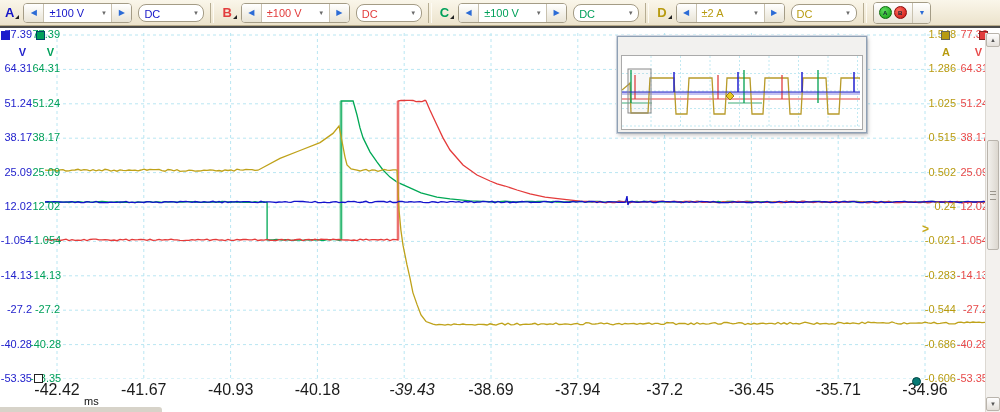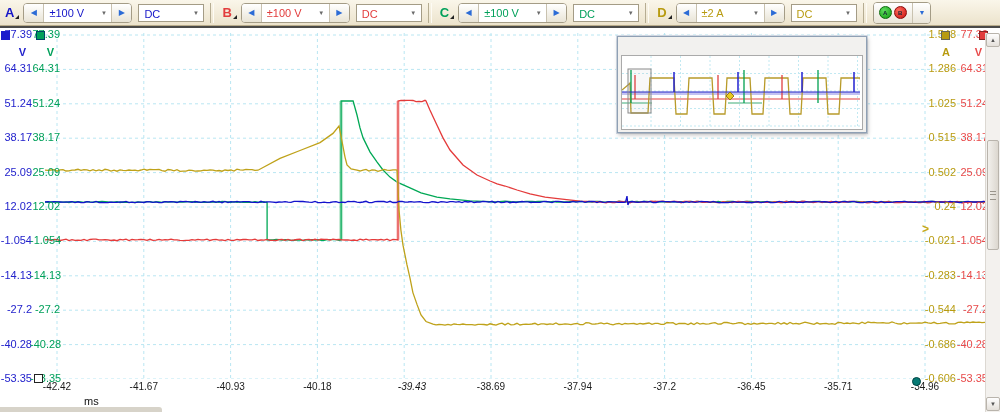--- a/index.html
+++ b/index.html
@@ -16,21 +16,21 @@
   .ch-label .corner{position:absolute;right:0;bottom:1px;width:0;height:0;
     border-left:4px solid transparent;border-bottom:4px solid #222;}
   .range-group{display:inline-flex;align-items:stretch;height:18px;border:1px solid #a49c86;
     border-radius:4px;background:#fff;overflow:hidden;}
   .nav{width:20px;border:none;background:linear-gradient(#ffffff,#e9e4d6);
     color:#2b6bd6;font-size:8px;line-height:16px;padding:0;cursor:pointer;}
   .nav.left{border-right:1px solid #c9c2b0;}
   .nav.right{border-left:1px solid #c9c2b0;}
   .range-select{width:62px;font-size:11px;line-height:18px;padding-left:5px;position:relative;
     background:#fff;cursor:pointer;white-space:nowrap;}
-  .coupling-select{width:66px;height:18px;border:1px solid #a49c86;border-radius:0;background:#fff;
+  .coupling-select{width:66px;height:18px;border:1px solid #a49c86;border-radius:8px;background:#fff;
     font-size:11px;line-height:18px;padding-left:5px;margin-left:6px;position:relative;cursor:pointer;
     box-sizing:border-box;white-space:nowrap;}
   .dd{position:absolute;right:2px;top:0;bottom:0;width:11px;font-style:normal;font-size:6px;
     color:#6a6a6a;display:flex;align-items:center;justify-content:center;}
   .sep{width:2px;height:20px;border-left:1px solid #b6ad92;border-right:1px solid #fdfbf4;margin:0 6px;}
   #led-group{display:inline-flex;height:20px;border:1px solid #a49c86;border-radius:4px;overflow:hidden;background:#fff;}
   #led-button{display:flex;align-items:center;gap:2px;padding:0 5px;background:linear-gradient(#fff,#eae5d8);
     border:none;cursor:pointer;}
   .led{width:11px;height:11px;border-radius:50%;font-size:6px;font-weight:bold;color:#123;
     display:flex;align-items:center;justify-content:center;}
@@ -41,21 +41,21 @@
   #logo{position:absolute;right:4px;top:0;width:160px;height:26px;pointer-events:none;}
   #logo-p{position:absolute;right:82px;top:-23px;font-family:"Liberation Serif",serif;
     font-size:36px;color:#5f5f5c;}
   #logo-text{position:absolute;right:6px;top:12px;font-family:"Liberation Serif",serif;
     font-size:12px;color:#8f8f8b;letter-spacing:0.5px;}
 
   
   #plot-svg{position:absolute;left:45px;top:33px;}
   .ytick{position:absolute;font-size:11px;height:13px;line-height:13px;text-align:right;white-space:nowrap;}
   .yunit{position:absolute;font-size:11px;font-weight:bold;height:13px;text-align:right;}
-  .xtick{position:absolute;font-size:10px;color:#1c1c1c;width:56px;text-align:center;top:381px;}
+  .xtick{position:absolute;font-size:16px;color:#1c1c1c;width:56px;text-align:center;top:381px;}
   .handle-sq{position:absolute;width:9px;height:9px;box-sizing:border-box;}
   #handle-bl-open{border:1px solid #222;background:#fff;}
   #handle-br-circle{position:absolute;width:9px;height:9px;border-radius:50%;background:#067a74;border:1px solid #044;box-sizing:border-box;}
   #d-zero-marker{position:absolute;left:922px;top:222px;color:#c8a818;font-size:12px;font-weight:bold;}
 
   .badge{position:absolute;top:396px;width:30px;height:11px;border-radius:2px;color:#fff;
     font-size:9px;font-weight:bold;text-align:center;line-height:11px;}
   #ms-label{position:absolute;left:84px;top:395px;font-size:11px;color:#111;}
   #bottom-strip{position:absolute;left:0;top:407px;width:162px;height:5px;background:#d7d3c9;border-top-right-radius:3px;}
 

